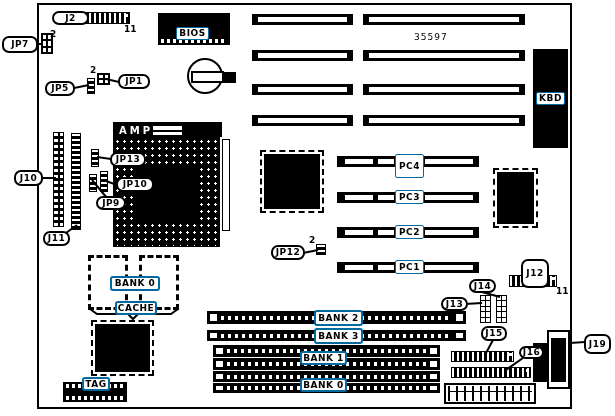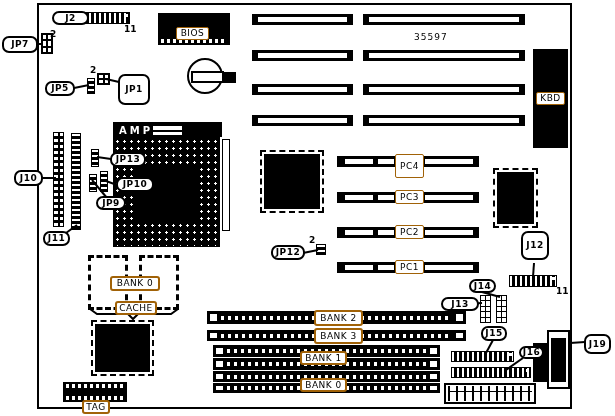--- a/index.html
+++ b/index.html
@@ -3,23 +3,23 @@
 <meta charset="utf-8">
 <style>
   * { margin:0; padding:0; box-sizing:border-box; }
   html,body { background:#fff; font-family:"DejaVu Sans",sans-serif; }
   #screen { position:relative; width:615px; height:416px; background:#fff; overflow:hidden; }
   .blk { position:absolute; background:#000; }
   .outline { position:absolute; border:2px solid #000; background:#fff; }
   .callout { position:absolute; z-index:10; background:#fff; border:2px solid #000; border-radius:7px;
              display:flex; align-items:center; justify-content:center;
              font-weight:bold; font-size:9px; line-height:1; letter-spacing:.5px; }
-  .lblbox  { position:absolute; z-index:9; background:#fff; border:2px solid #a16207; border-radius:3px;
+  .lblbox  { position:absolute; z-index:9; background:#fff; border:2px solid #0369a1; border-radius:3px;
              display:flex; align-items:center; justify-content:center;
-             font-weight:normal; font-size:9px; line-height:1; letter-spacing:.5px; }
+             font-weight:bold; font-size:9px; line-height:1; letter-spacing:.5px; }
   .slotlbl { border-width:1px; border-radius:2px; }
   .pinnum  { position:absolute; z-index:11; font-size:9px; font-weight:bold; line-height:1; }
   .isa { position:absolute; background:#000; }
   .isa::after { content:""; position:absolute; left:6px; right:6px; top:3px; bottom:3px; background:#fff; }
   .pinhdr { position:absolute; background:repeating-linear-gradient(90deg,#fff 0 2px,#000 2px 5px); border:1px solid #000; }
   .pinhdr::after { content:""; position:absolute; right:1px; top:1px; width:3px; height:3px; background:#fff; }
   .vpins  { position:absolute; background:repeating-linear-gradient(180deg,#fff 0 2px,#000 2px 5px); border:1px solid #000; }
   .ladder { position:absolute; background:repeating-linear-gradient(180deg,#fff 0 3px,#000 3px 6px); border:1px solid #000; }
   .ladder::after { content:""; position:absolute; left:50%; margin-left:-1px; top:0; bottom:0; width:2px; background:#000; }
   .chip  { position:absolute; background:#000; outline:2px dashed #000; outline-offset:2px; }
@@ -223,36 +223,36 @@
       <line x1="493" y1="340" x2="486" y2="353"></line>
       <line x1="523" y1="358" x2="506" y2="370"></line>
       <line x1="585" y1="342" x2="570" y2="343"></line>
       <polyline points="90,309 97,314 128,314 133,319 138,314 171,314 178,309"></polyline>
     </g>
   </svg>
 
   <div class="callout" style="left:52px;top:11px;width:37px;height:14px;">J2</div>
   <div class="callout" style="left:2px;top:36px;width:36px;height:17px;">JP7</div>
   <div class="callout" style="left:45px;top:81px;width:30px;height:15px;">JP5</div>
-  <div class="callout" style="left:118px;top:74px;width:32px;height:31px;text-align:right;">JP1</div>
+  <div class="callout" style="left:118px;top:74px;width:32px;height:15px;text-align:right;">JP1</div>
   <div class="callout" style="left:14px;top:170px;width:29px;height:16px;">J10</div>
   <div class="callout" style="left:43px;top:231px;width:27px;height:15px;">J11</div>
   <div class="callout" style="left:110px;top:152px;width:36px;height:15px;">JP13</div>
   <div class="callout" style="left:116px;top:177px;width:38px;height:15px;">JP10</div>
   <div class="callout" style="left:96px;top:196px;width:30px;height:14px;">JP9</div>
   <div class="callout" style="left:271px;top:245px;width:34px;height:15px;">JP12</div>
-  <div class="callout" style="left:521px;top:231px;width:28px;height:29px;">J12</div>
-  <div class="callout" style="left:441px;top:297px;width:38px;height:14px;">J13</div>
+  <div class="callout" style="left:521px;top:259px;width:28px;height:29px;">J12</div>
+  <div class="callout" style="left:441px;top:297px;width:27px;height:14px;">J13</div>
   <div class="callout" style="left:469px;top:279px;width:27px;height:14px;">J14</div>
   <div class="callout" style="left:481px;top:326px;width:26px;height:15px;">J15</div>
   <div class="callout" style="left:519px;top:346px;width:25px;height:13px;">J16</div>
   <div class="callout" style="left:584px;top:334px;width:27px;height:20px;">J19</div>
   <div class="lblbox" style="left:110px;top:276px;width:50px;height:15px;">BANK 0</div>
   <div class="lblbox" style="left:115px;top:301px;width:42px;height:14px;">CACHE</div>
-  <div class="lblbox" style="left:82px;top:400px;width:28px;height:14px;">TAG</div>
+  <div class="lblbox" style="left:82px;top:377px;width:28px;height:14px;">TAG</div>
   <div class="lblbox" style="left:314px;top:310px;width:49px;height:16px;">BANK 2</div>
   <div class="lblbox" style="left:314px;top:328px;width:49px;height:16px;">BANK 3</div>
   <div class="lblbox" style="left:300px;top:351px;width:47px;height:14px;">BANK 1</div>
   <div class="lblbox" style="left:300px;top:378px;width:47px;height:14px;">BANK 0</div>
 
   <div class="pinnum" style="left:124px;top:25px;">11</div>
   <div class="pinnum" style="left:50px;top:30px;">2</div>
   <div class="pinnum" style="left:90px;top:66px;">2</div>
   <div class="pinnum" style="left:309px;top:236px;">2</div>
   <div class="pinnum" style="left:556px;top:287px;">11</div>

